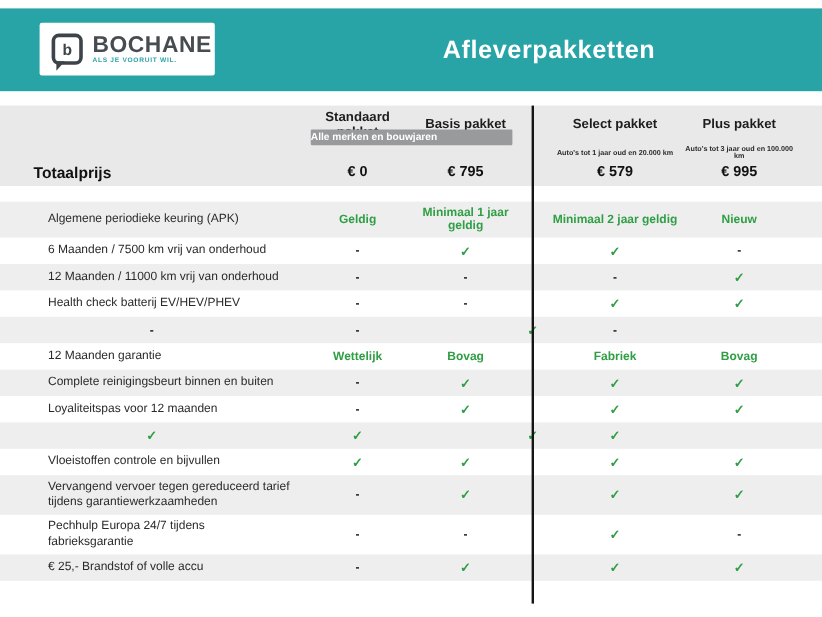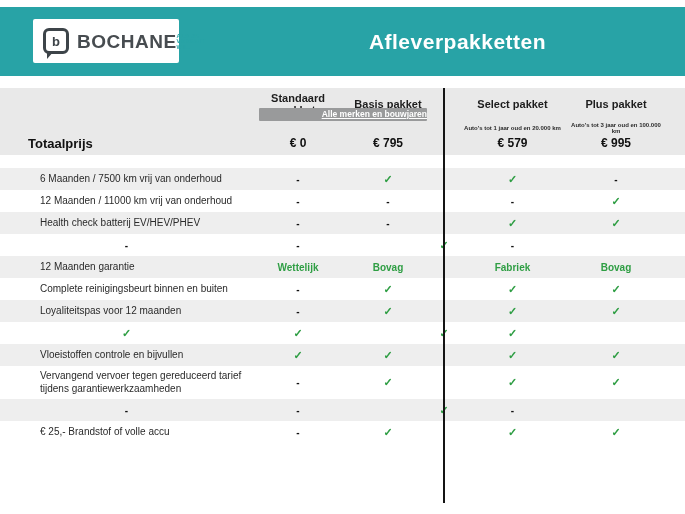--- a/index.html
+++ b/index.html
@@ -17,36 +17,36 @@
   }
   .logo-mark{
     width:20px;height:20px;border:3px solid #3d4449;border-radius:6px;position:relative;
     display:flex;align-items:center;justify-content:center;flex:0 0 auto;
   }
   .logo-mark::after{
     content:"";position:absolute;left:1px;bottom:-8px;width:0;height:0;
     border-left:7px solid #3d4449;border-bottom:8px solid transparent;
   }
   .logo-b{font-size:13px;font-weight:bold;color:#3d4449;line-height:1;}
-  .logo-text-wrap{display:flex;flex-direction:row;line-height:1;}
+  .logo-text-wrap{display:flex;flex-direction:column;line-height:1;}
   .logo-name{font-size:19px;font-weight:bold;color:#474c50;letter-spacing:0.5px;}
   .logo-tagline{font-size:5.5px;font-weight:bold;color:var(--teal,#28a3a6);letter-spacing:0.6px;margin-top:2px;}
   .title{
     position:absolute;left:230px;right:0;top:50%;transform:translateY(-50%);
     margin:0;text-align:center;font-size:21px;font-weight:bold;color:#fff;letter-spacing:0.5px;
   }
   
   .grid-row{display:grid;grid-template-columns:253px 90px 90px 22px 115px 92px;}
   .thead{margin-top:12px;background:#e9e9e9;padding-top:4px;}
   .names{height:14px;align-items:center;}
   .colname{font-size:11px;font-weight:bold;color:#1d1d1d;text-align:center;}
   .badges{height:16px;align-items:center;}
   .badge{
     background:var(--badge_gray,#999a9b);color:#fff;font-size:8.5px;font-weight:bold;
-    text-align:right;height:13px;line-height:13px;border-radius:1px;text-decoration:underline;
+    text-align:left;height:13px;line-height:13px;border-radius:1px;
   }
   .badge.g1{grid-column:2/4;margin:0 6px;}
   .badge.g2{grid-column:5/7;margin:0 4px 0 3px;}
   .subs{height:9px;align-items:center;}
   .sub{font-size:6px;font-weight:bold;color:#2b2b2b;text-align:center;}
   .totalrow{height:24px;align-items:center;}
   .total-label{font-size:13px;font-weight:bold;color:#111;padding-left:28px;}
   .price{font-size:12px;font-weight:bold;color:#111;text-align:center;}
   .spacer-row{height:13px;background:#fff;}
   .drow{align-items:center;padding:4px 0;min-height:14px;}
@@ -107,20 +107,28 @@
         <div></div>
         <div class="price">€ 579</div>
         <div class="price">€ 995</div>
       </div>
     </div>
 
     <div class="spacer-row"></div>
 
     <div class="rows">
 
+      <div class="grid-row drow">
+        <div class="rlabel">Algemene periodieke keuring (APK)</div>
+        <div class="val green-label">Geldig</div>
+        <div class="val green-label">Minimaal 1 jaar geldig</div>
+        <div></div>
+        <div class="val green-label">Minimaal 2 jaar geldig</div>
+        <div class="val green-label">Nieuw</div>
+      </div>
 
       <div class="grid-row drow">
         <div class="rlabel">6 Maanden / 7500 km vrij van onderhoud</div>
         <div class="val dash">-</div>
         <div class="val check">✓</div>
         <div></div>
         <div class="val check">✓</div>
         <div class="val dash">-</div>
       </div>
 
@@ -197,20 +205,21 @@
       <div class="grid-row drow">
         <div class="rlabel">Vervangend vervoer tegen gereduceerd tarief tijdens garantiewerkzaamheden</div>
         <div class="val dash">-</div>
         <div class="val check">✓</div>
         <div></div>
         <div class="val check">✓</div>
         <div class="val check">✓</div>
       </div>
 
       <div class="grid-row drow">
+        <div class="rlabel">Pechhulp Europa 24/7 tijdens fabrieksgarantie</div>
         <div class="val dash">-</div>
         <div class="val dash">-</div>
         <div></div>
         <div class="val check">✓</div>
         <div class="val dash">-</div>
       </div>
 
       <div class="grid-row drow">
         <div class="rlabel">€ 25,- Brandstof of volle accu</div>
         <div class="val dash">-</div>

